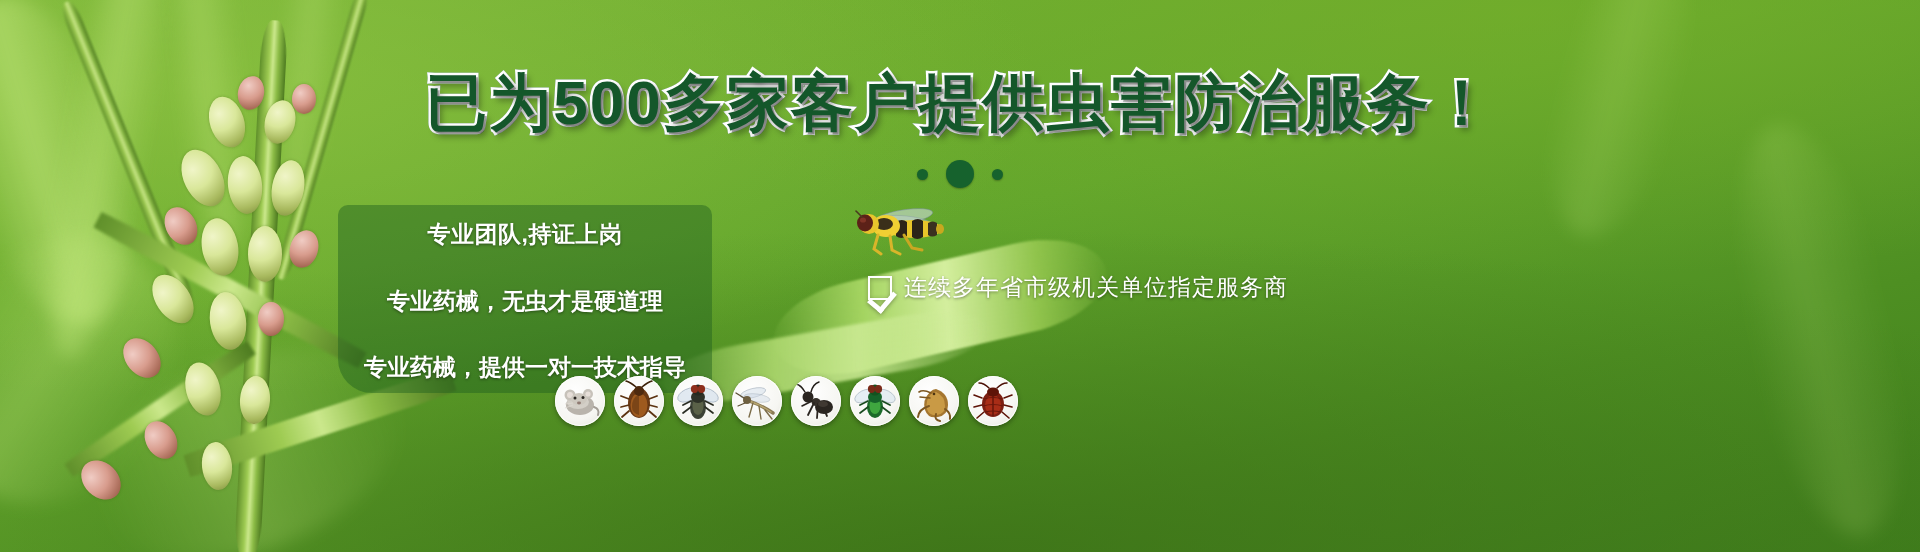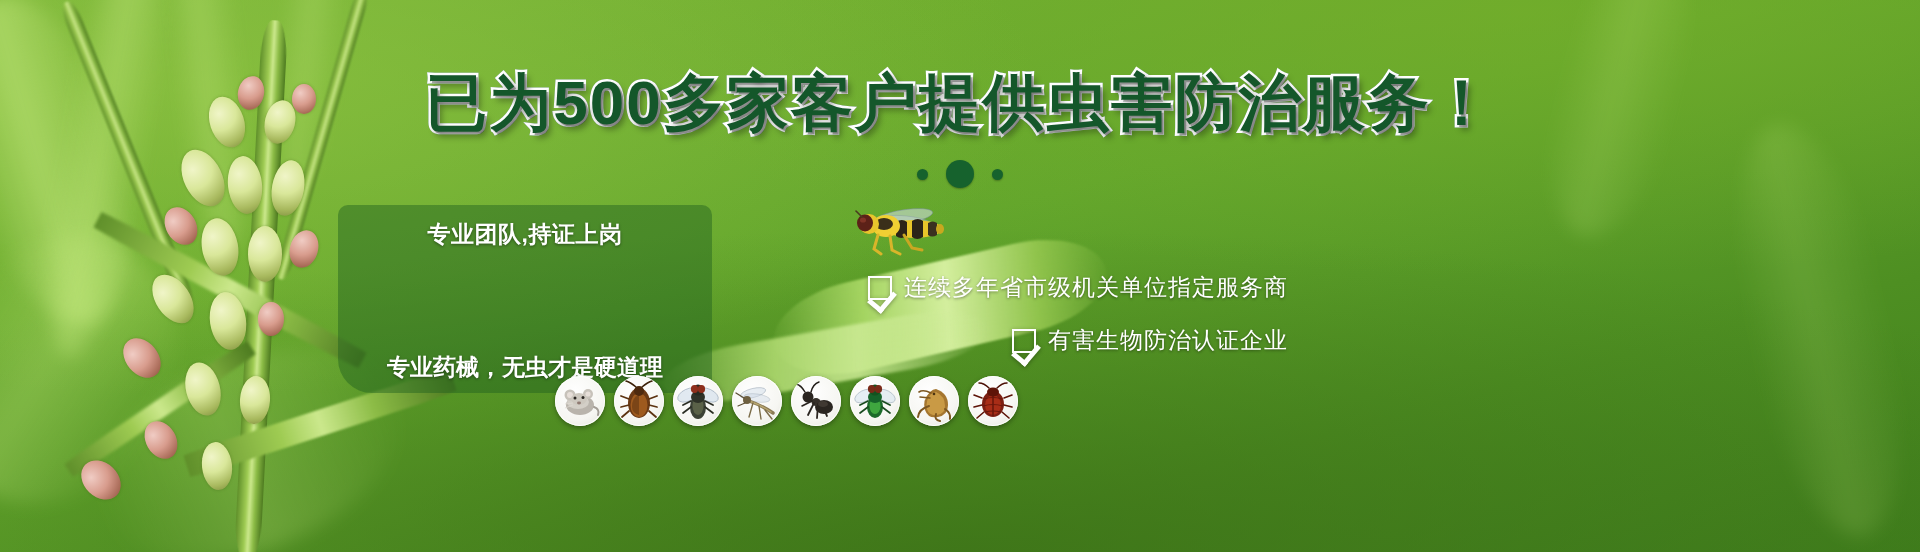--- a/index.html
+++ b/index.html
@@ -134,21 +134,21 @@
     text-shadow: 0 1px 3px rgba(0,0,0,.45);
     white-space: nowrap;
   }
   .panel-line.l1 { font-size: 23px; letter-spacing: 0.5px; }
   .panel-line.l2 { font-size: 23px; letter-spacing: 0px; }
   .panel-line.l3 { font-size: 23px; letter-spacing: 0px; }
 
   
   .checks {
     position: absolute; left: 868px; top: 272px;
-    display: flex; flex-direction: column; gap: 22px; align-items: flex-end;
+    display: flex; flex-direction: row; gap: 22px; align-items: flex-end;
   }
   .check-row { display: flex; align-items: center; gap: 12px; }
   .check-box {
     width: 24px; height: 24px;
     border: 2px solid #ffffff;
     position: relative;
     flex: 0 0 auto;
     filter: drop-shadow(0 1px 2px rgba(0,0,0,.35));
   }
   .check-box::after {
@@ -270,30 +270,27 @@
 
   <div class="dots">
     <span class="dot small"></span>
     <span class="dot big"></span>
     <span class="dot small"></span>
   </div>
 
   <div class="panel">
     <div class="panel-line l1">专业团队,持证上岗</div>
     <div class="panel-line l2">专业药械，无虫才是硬道理</div>
+    <div class="panel-line l3">专业药械，提供一对一技术指导</div>
   </div>
 
   <div class="checks">
     <div class="check-row">
       <span class="check-box"></span>
       <span class="check-label">连续多年省市级机关单位指定服务商</span>
-    </div>
-    <div class="check-row">
-      <span class="check-box"></span>
-      <span class="check-label">有害生物防治认证企业</span>
     </div>
   </div>
 
   <div class="pests">
 
     <div class="pest" title="鼠">
       <svg viewBox="0 0 44 44" width="44" height="44">
         <ellipse cx="22" cy="26" rx="14" ry="10" fill="#b9b4ac"></ellipse>
         <ellipse cx="20" cy="23" rx="11" ry="7" fill="#d3cfc7"></ellipse>
         <circle cx="12" cy="16" r="5.5" fill="#c7c2ba"></circle>

